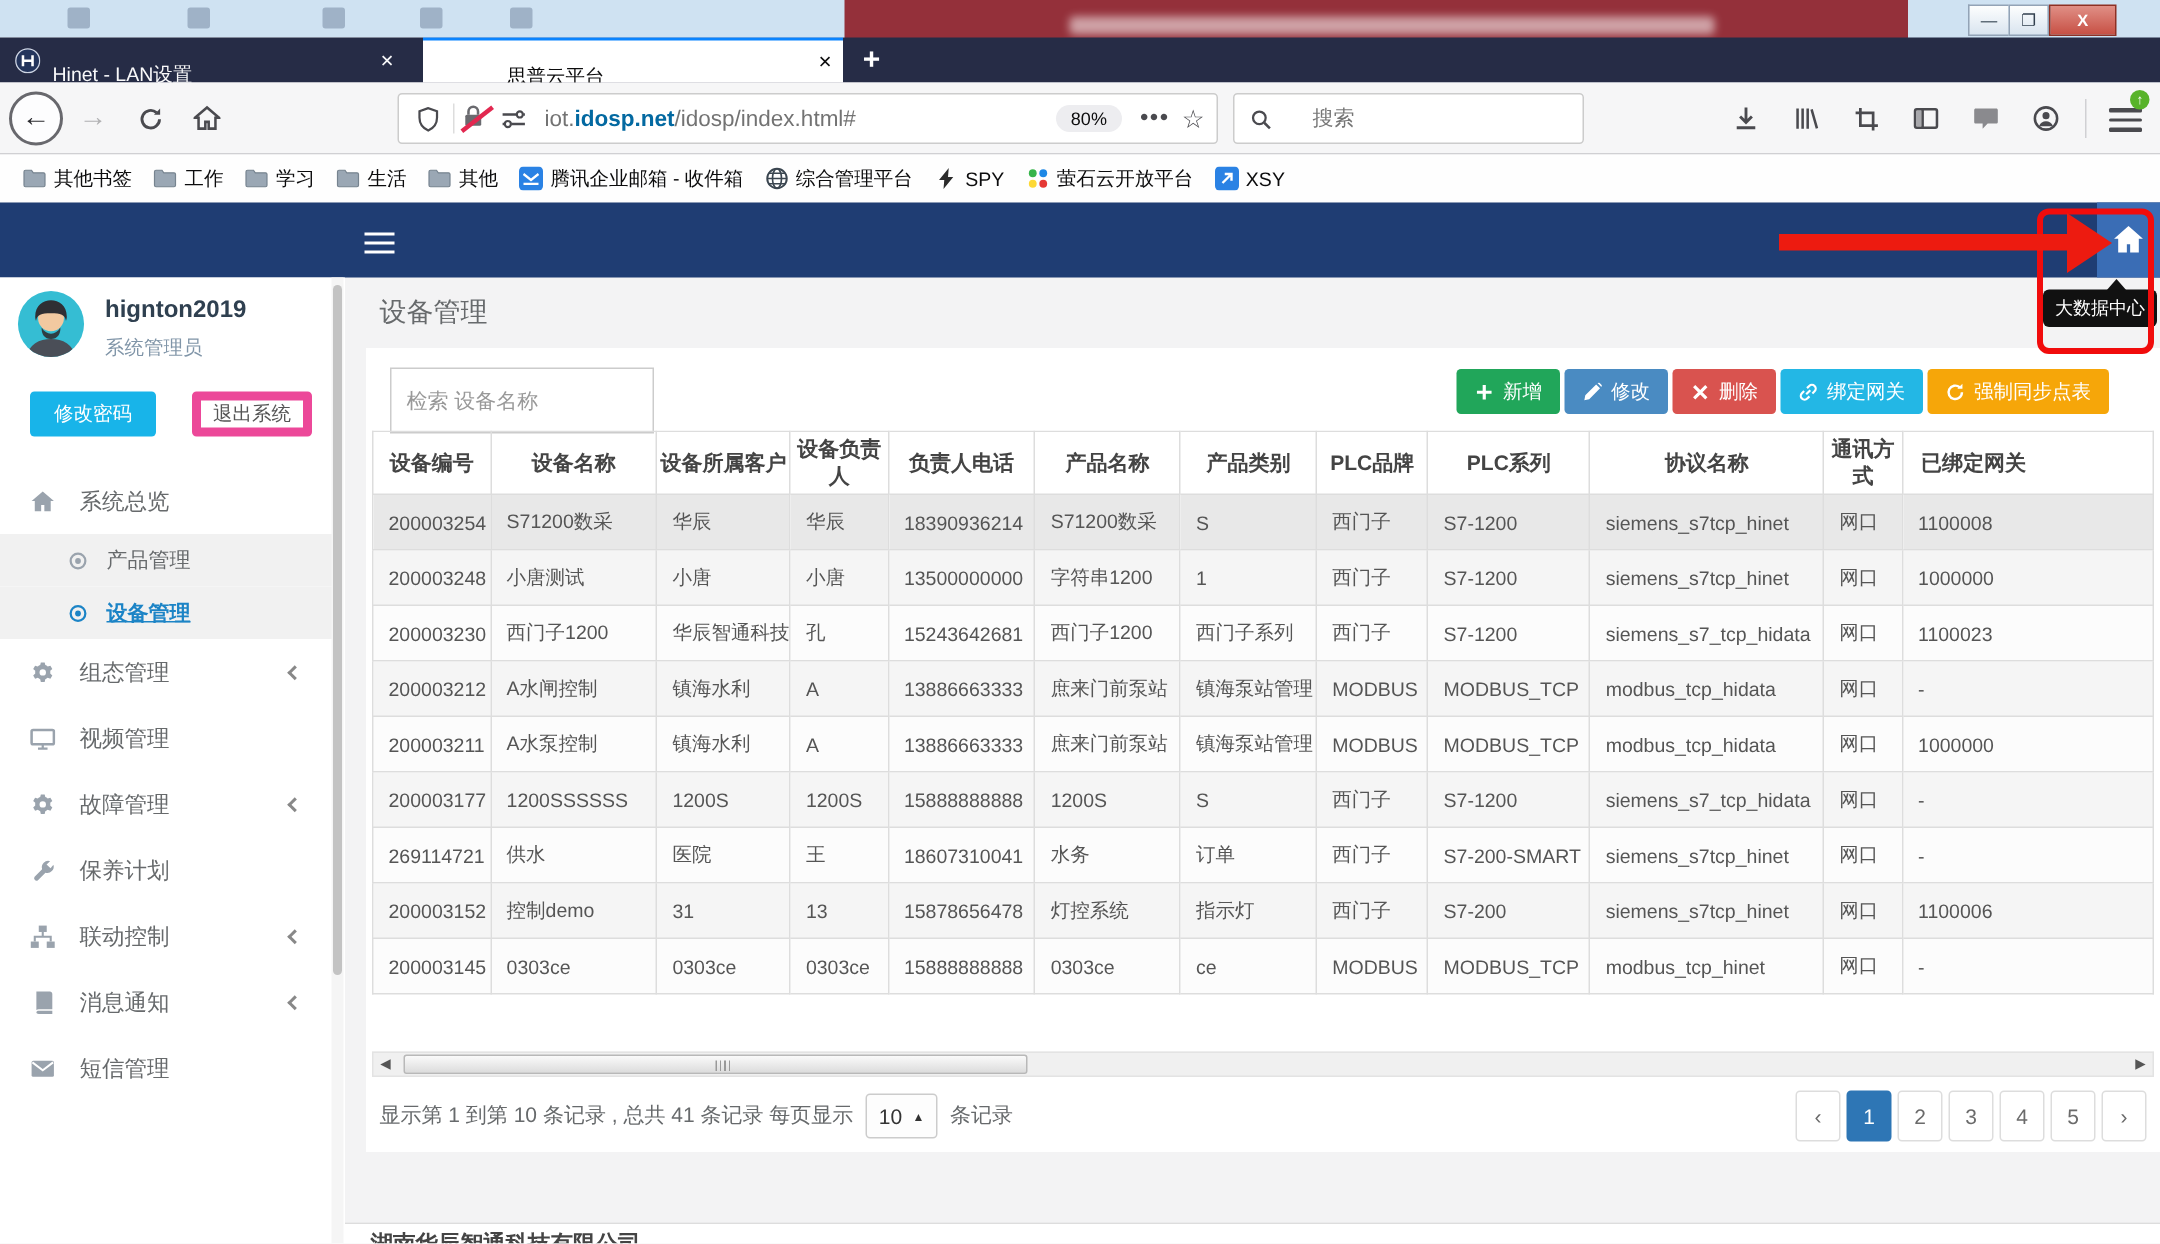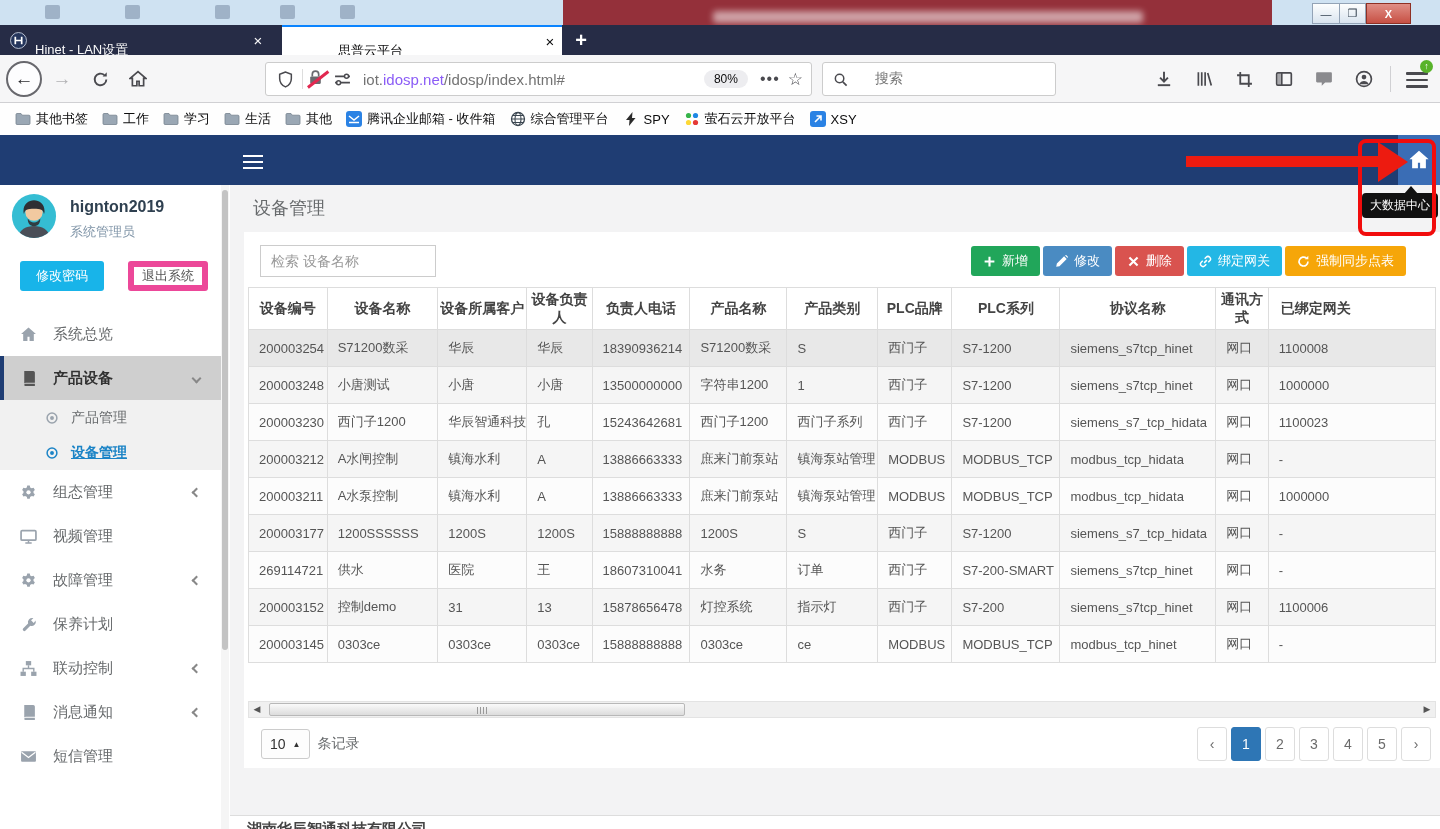--- a/index.html
+++ b/index.html
@@ -44,21 +44,21 @@
              display:flex; align-items:center; justify-content:center; font-size:19px; color:#2a2a2e; background:#fdfdfe; }
   .disab { color:#b1b1b3; }
   .urlbar { left:265px; top:62px; width:547px; height:34px; background:#fff; border:1px solid #ccc;
             border-radius:3px; display:flex; align-items:center; }
   .ub-ic { width:26px; display:flex; justify-content:center; color:#4a4a4f; position:relative; }
   .ub-sep { width:1px; height:20px; background:#ddd; margin:0 4px; }
   .lockwrap { position:relative; width:22px; height:20px; }
   .lockwrap .slash { position:absolute; left:-2px; top:9px; width:26px; height:2.5px; background:#e22850; transform:rotate(-38deg); }
   .urltext { font-size:15px; margin-left:8px; white-space:nowrap; }
   .urltext .sub, .urltext .path { color:#737373; }
-  .urltext .dom { color:#8b5cf6; }
+  .urltext .dom { color:#0369a1;font-weight:bold; }
   .zoom-pill { margin-left:auto; background:#ededf0; border-radius:10px; font-size:12px; color:#0c0c0d;
                padding:2px 10px; }
   .pa-dots { font-size:16px; color:#4a4a4f; margin:0 8px 0 12px; letter-spacing:1px; }
   .pa-star { font-size:17px; color:#4a4a4f; margin-right:8px; }
   .searchbox { left:822px; top:62px; width:234px; height:34px; background:#fff; border:1px solid #ccc;
                border-radius:3px; display:flex; align-items:center; color:#777; font-size:14px; }
   .searchbox .ph { margin-left:22px;font-family:Liberation Serif, serif; }
   .hamb { position:absolute; left:1406px; top:68px; width:22px; }
   .hamb div { height:2.5px; background:#4a4a4f; margin:4px 0; border-radius:1px; }
   .badge-up { position:absolute; left:1420px; top:60px; width:13px; height:13px; background:#58b32a;
@@ -98,21 +98,21 @@
   .mi.sub-active .mi-ic { color:#1c84c6; }
   .chev { position:absolute; right:22px; width:7px; height:7px; border-right:2px solid #888; border-bottom:2px solid #888; }
   .chev-down { transform:rotate(45deg); }
   .chev-left { transform:rotate(135deg); }
   .side-scroll { position:absolute; left:221px; top:0; width:8px; height:644px; background:#f5f5f5; }
   .side-thumb { position:absolute; left:1px; top:5px; width:6px; height:460px; background:#c3c3c3; border-radius:3px; }
 
   
   .page-title { left:253px; top:196px; font-size:18px; color:#676a6c; }
   .panel { left:244px; top:232px; width:1196px; height:536px; background:#fff; }
-  .srch { position:absolute; left:16px; top:13px; width:176px; height:32px; border:1px solid #ccc;
+  .srch { position:absolute; left:16px; top:13px; width:176px; height:44px; border:1px solid #ccc;
           padding:0 10px; font-size:14px; color:#555; font-family:inherit; }
   .srch::placeholder { color:#999; }
   .actions { position:absolute; right:34px; top:14px; display:flex; }
   .abtn { height:30px; border:none; border-radius:3px; color:#fff; font-size:13px; margin-left:3px;
           display:flex; align-items:center; padding:0 12px; font-family:inherit; }
   .abtn .abtn-ic { width:13px; height:13px; margin-right:6px; display:inline-flex; }
 
   .tablewrap { position:absolute; left:4px; top:55px; width:1188px; height:412px; overflow:hidden; }
   table.dev { border-collapse:collapse; table-layout:fixed; }
   table.dev th { height:42px; border:1px solid #ddd; font-size:14px; color:#444; text-align:center; font-weight:bold; }
@@ -418,29 +418,20 @@
   <button class="btn-out">退出系统</button>
   <div class="side-menu" id="side-menu">
       <div class="mi">
         <span class="mi-ic">
           <svg viewBox="0 0 16 16">
             <path d="M8 1.5 1 7.5h2V14h4v-4h2v4h4V7.5h2z" fill="currentColor"></path>
           </svg>
         </span>
     <span class="mi-label">系统总览</span>
     </div>
-      <div class="mi active">
-        <span class="mi-ic">
-          <svg viewBox="0 0 16 16">
-            <path fill="currentColor" d="M4 1h8.5c.8 0 1.5.7 1.5 1.5V12H5.5c-.6 0-1.1.2-1.5.6zM5.5 13H14v2H5.5c-.9 0-1.5-.4-1.5-1s.6-1 1.5-1z"></path>
-          </svg>
-        </span>
-    <span class="mi-label">产品设备</span>
-    <span class="chev chev-down"></span>
-      </div>
       <div class="mi sub">
         <span class="mi-ic">
           <svg viewBox="0 0 16 16">
             <circle cx="8" cy="8" r="5.6" fill="none" stroke="currentColor" stroke-width="1.7"></circle>
             <circle cx="8" cy="8" r="2.2" fill="currentColor"></circle>
           </svg>
         </span>
     <span class="mi-label">产品管理</span>
     </div>
       <div class="mi sub sub-active">
@@ -738,20 +729,21 @@
 
   <div class="hscroll">
     <span class="hs-arrow" style="left:0">◀</span>
     <span class="hs-arrow" style="right:0">▶</span>
     <div class="hs-thumb">
         <span class="hs-grip"></span>
       </div>
   </div>
 
   <div class="pagerow">
+    <span>显示第 1 到第 10 条记录 , 总共 41 条记录 每页显示</span>
     <span class="psel">
       <span>10</span>
       <span class="caret">▲</span>
     </span>
     <span>条记录</span>
     <span class="pager" id="pager">
         <button class="pgbtn">‹</button>
         <button class="pgbtn active">1</button>
         <button class="pgbtn">2</button>
         <button class="pgbtn">3</button>

